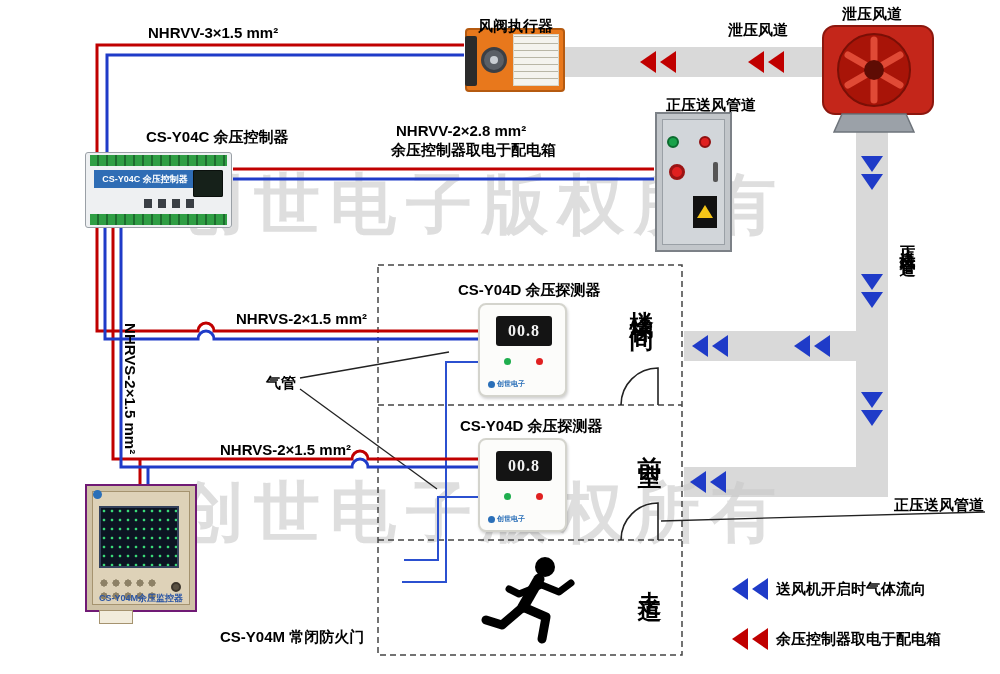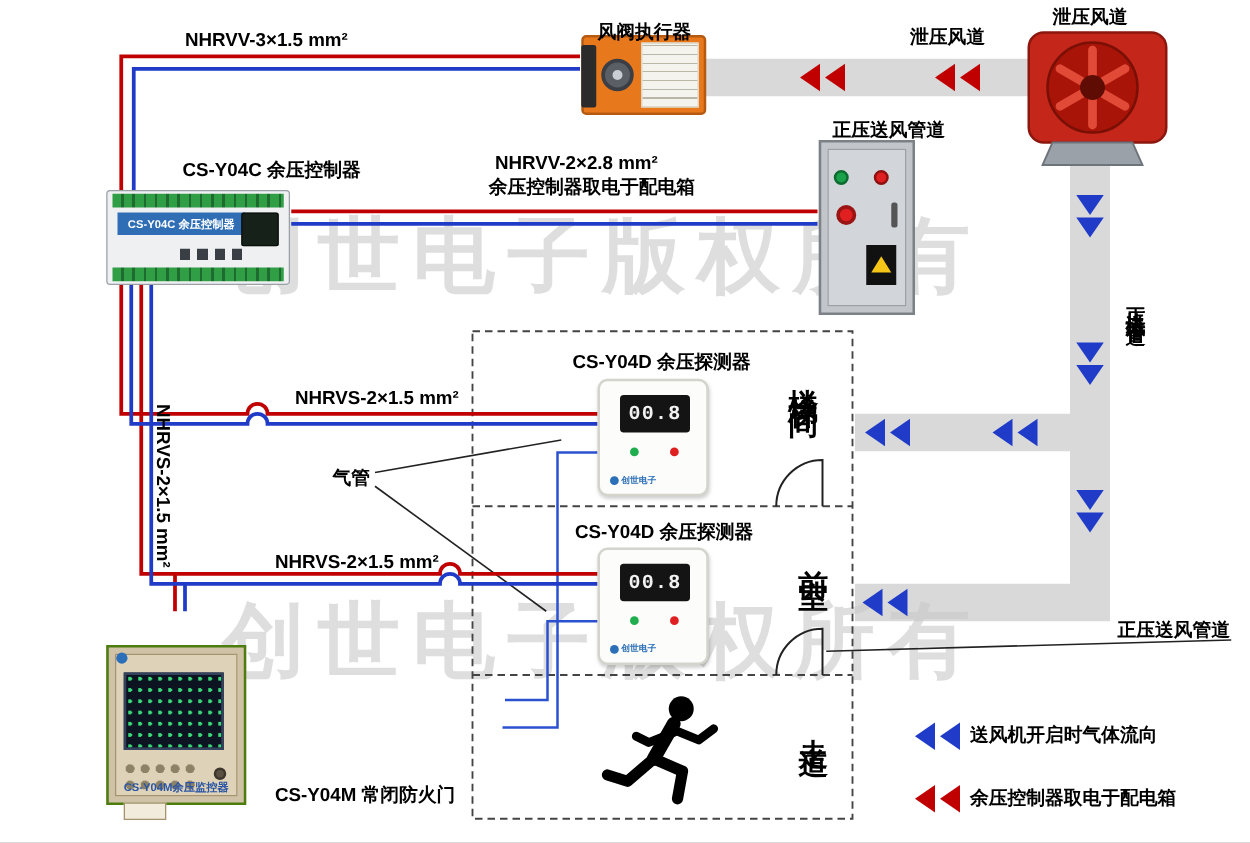--- a/index.html
+++ b/index.html
@@ -34,29 +34,29 @@
   .pb-light.green{left:10px;top:22px;background:#19a24a;border:2px solid #0c6b2f}
   .pb-light.red{left:42px;top:22px;background:#e02020;border:2px solid #8f1010}
   .pb-btn{position:absolute;left:12px;top:50px;width:16px;height:16px;border-radius:50%;background:#e02020;border:3px solid #9b1414}
   .pb-handle{position:absolute;left:56px;top:48px;width:5px;height:20px;background:#555;border-radius:2px}
   .pb-sticker{position:absolute;left:36px;top:82px;width:24px;height:32px;background:#111}
   .pb-sticker::after{content:"";position:absolute;left:4px;top:9px;width:0;height:0;border-left:8px solid transparent;border-right:8px solid transparent;border-bottom:13px solid #f5c518}
 
   
   .detector{position:absolute;width:89px;height:94px;background:#fcfcfa;border:2px solid #d4d4cd;border-radius:8px;box-shadow:1px 2px 3px rgba(0,0,0,.18)}
   .det1{left:478px;top:303px}.det2{left:478px;top:438px}
-  .det-screen{position:absolute;left:16px;top:11px;width:56px;height:30px;background:#141414;border-radius:3px;color:#f2f2f2;font-family:Liberation Mono, monospace;font-weight:bold;font-size:16px;letter-spacing:1px;display:flex;align-items:center;justify-content:center}
+  .det-screen{position:absolute;left:16px;top:11px;width:56px;height:30px;background:#141414;border-radius:3px;color:#f2f2f2;font-family:Liberation Serif, serif;font-weight:bold;font-size:16px;letter-spacing:1px;display:flex;align-items:center;justify-content:center}
   .det-ind{position:absolute;top:53px;width:7px;height:7px;border-radius:50%}
   .det-ind.g{left:24px;background:#1fae4e}
   .det-ind.r{left:56px;background:#e02020}
   .det-logo{position:absolute;left:8px;bottom:6px;font-size:7px;color:#2a6fb8;display:flex;align-items:center;gap:2px;font-weight:bold}
   .det-logo::before{content:"";width:7px;height:7px;border-radius:50%;background:#2a6fb8;display:inline-block}
 
   
-  .monitor{position:absolute;left:85px;top:516px;width:112px;height:128px;background:#cfc2a6;border:2px solid #4d7c0f}
+  .monitor{position:absolute;left:85px;top:484px;width:112px;height:128px;background:#cfc2a6;border:2px solid #701a75}
   .mon-face{position:absolute;inset:5px;background:#ded2b8;border:1px solid #a5936f}
   .mon-logo{position:absolute;left:6px;top:4px;width:9px;height:9px;border-radius:50%;background:#2a6fb8}
   .mon-screen{position:absolute;left:12px;top:20px;width:80px;height:62px;background-color:#0c1422;border:2px solid #33415c;background-image:radial-gradient(circle at 3px 3px,#39d977 1.5px,transparent 1.6px);background-size:8px 9px}
   .mon-btns{position:absolute;left:12px;top:92px;width:58px;height:26px;background-image:radial-gradient(circle at 5px 5px,#8d8166 3.5px,transparent 3.6px);background-size:12px 13px}
   .mon-key{position:absolute;left:84px;top:96px;width:10px;height:10px;border-radius:50%;background:#5a5143;border:2px solid #3d362c}
   .mon-slot{position:absolute;left:12px;top:124px;width:34px;height:14px;background:#f2ecdc;border:1px solid #a5936f}
   .mon-label{position:absolute;left:0;right:0;bottom:5px;text-align:center;font-size:9px;font-weight:bold;color:#2a55a5;white-space:nowrap}
 </style>
 </head>
 <body>

